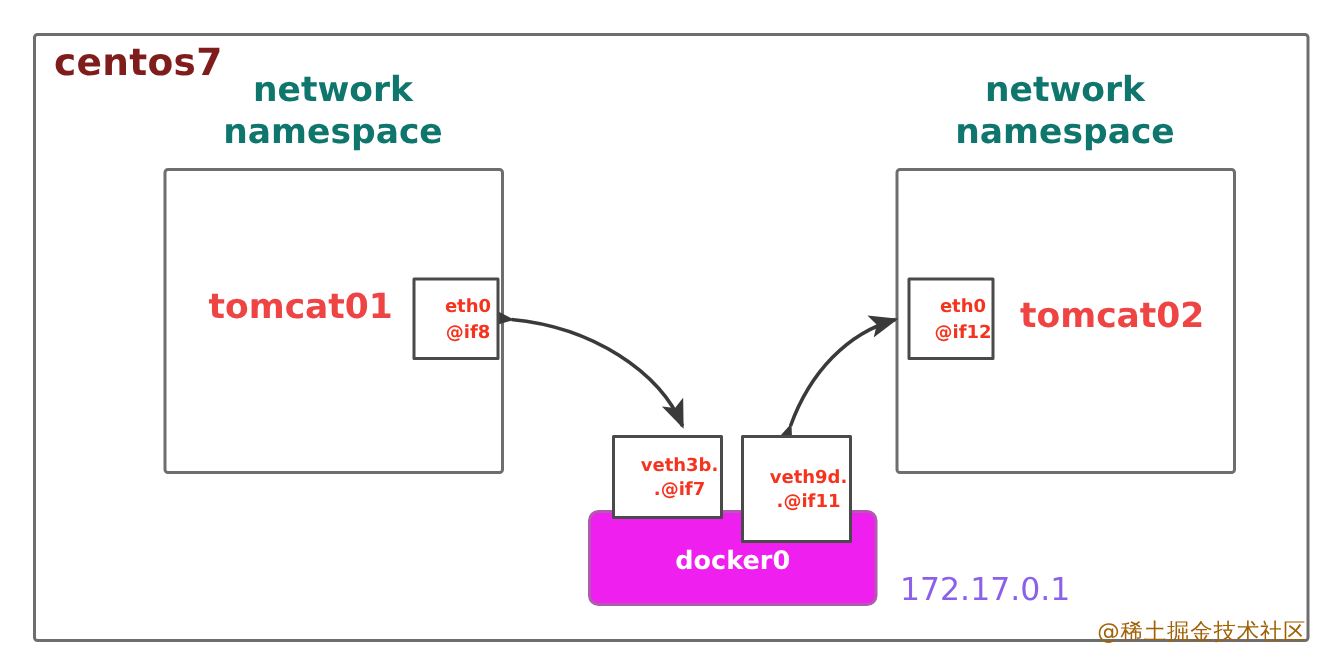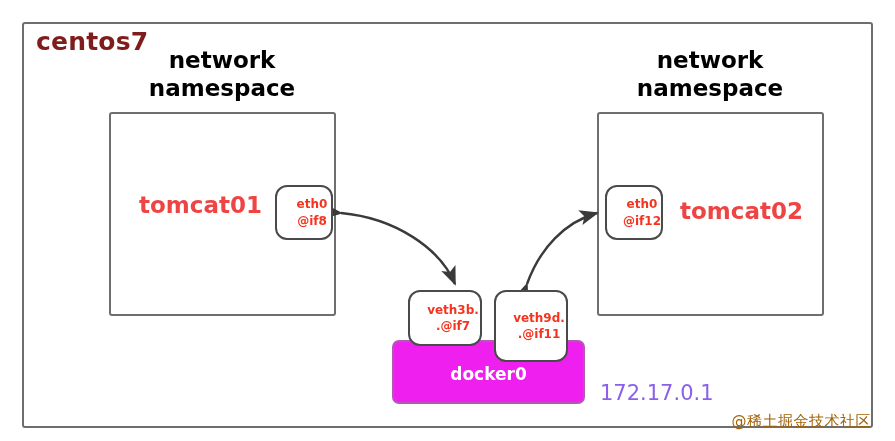--- a/index.html
+++ b/index.html
@@ -40,21 +40,21 @@
     white-space: nowrap;
   }
 
   
   .ns-caption {
     position: absolute;
     width: 230px;
     text-align: center;
     font-size: 23px;
     font-weight: bold;
-    color: #000000;
+    color: #0f766e;
     line-height: 1.22;
     white-space: pre-line;
   }
   #ns-caption-left  { left: 107px; top: 46px; }
   #ns-caption-right { left: 595px; top: 46px; }
 
   
   .ns-box {
     position: absolute;
     top: 112px;
@@ -76,21 +76,21 @@
     color: #ef4444;
     white-space: nowrap;
   }
   #container-label-left  { left: 139px; top: 192px; }
   #container-label-right { left: 680px; top: 198px; }
 
   
   .iface-box {
     position: absolute;
     border: 2px solid #4a4a4a;
-    border-radius: 12px;
+    border-radius: 1px;
     box-sizing: border-box;
     background: #ffffff;
     display: flex;
     flex-direction: column;
     align-items: center;
     justify-content: center;
     color: #f5341f;
     font-size: 12px;
     font-weight: bold;
     line-height: 1.35;

